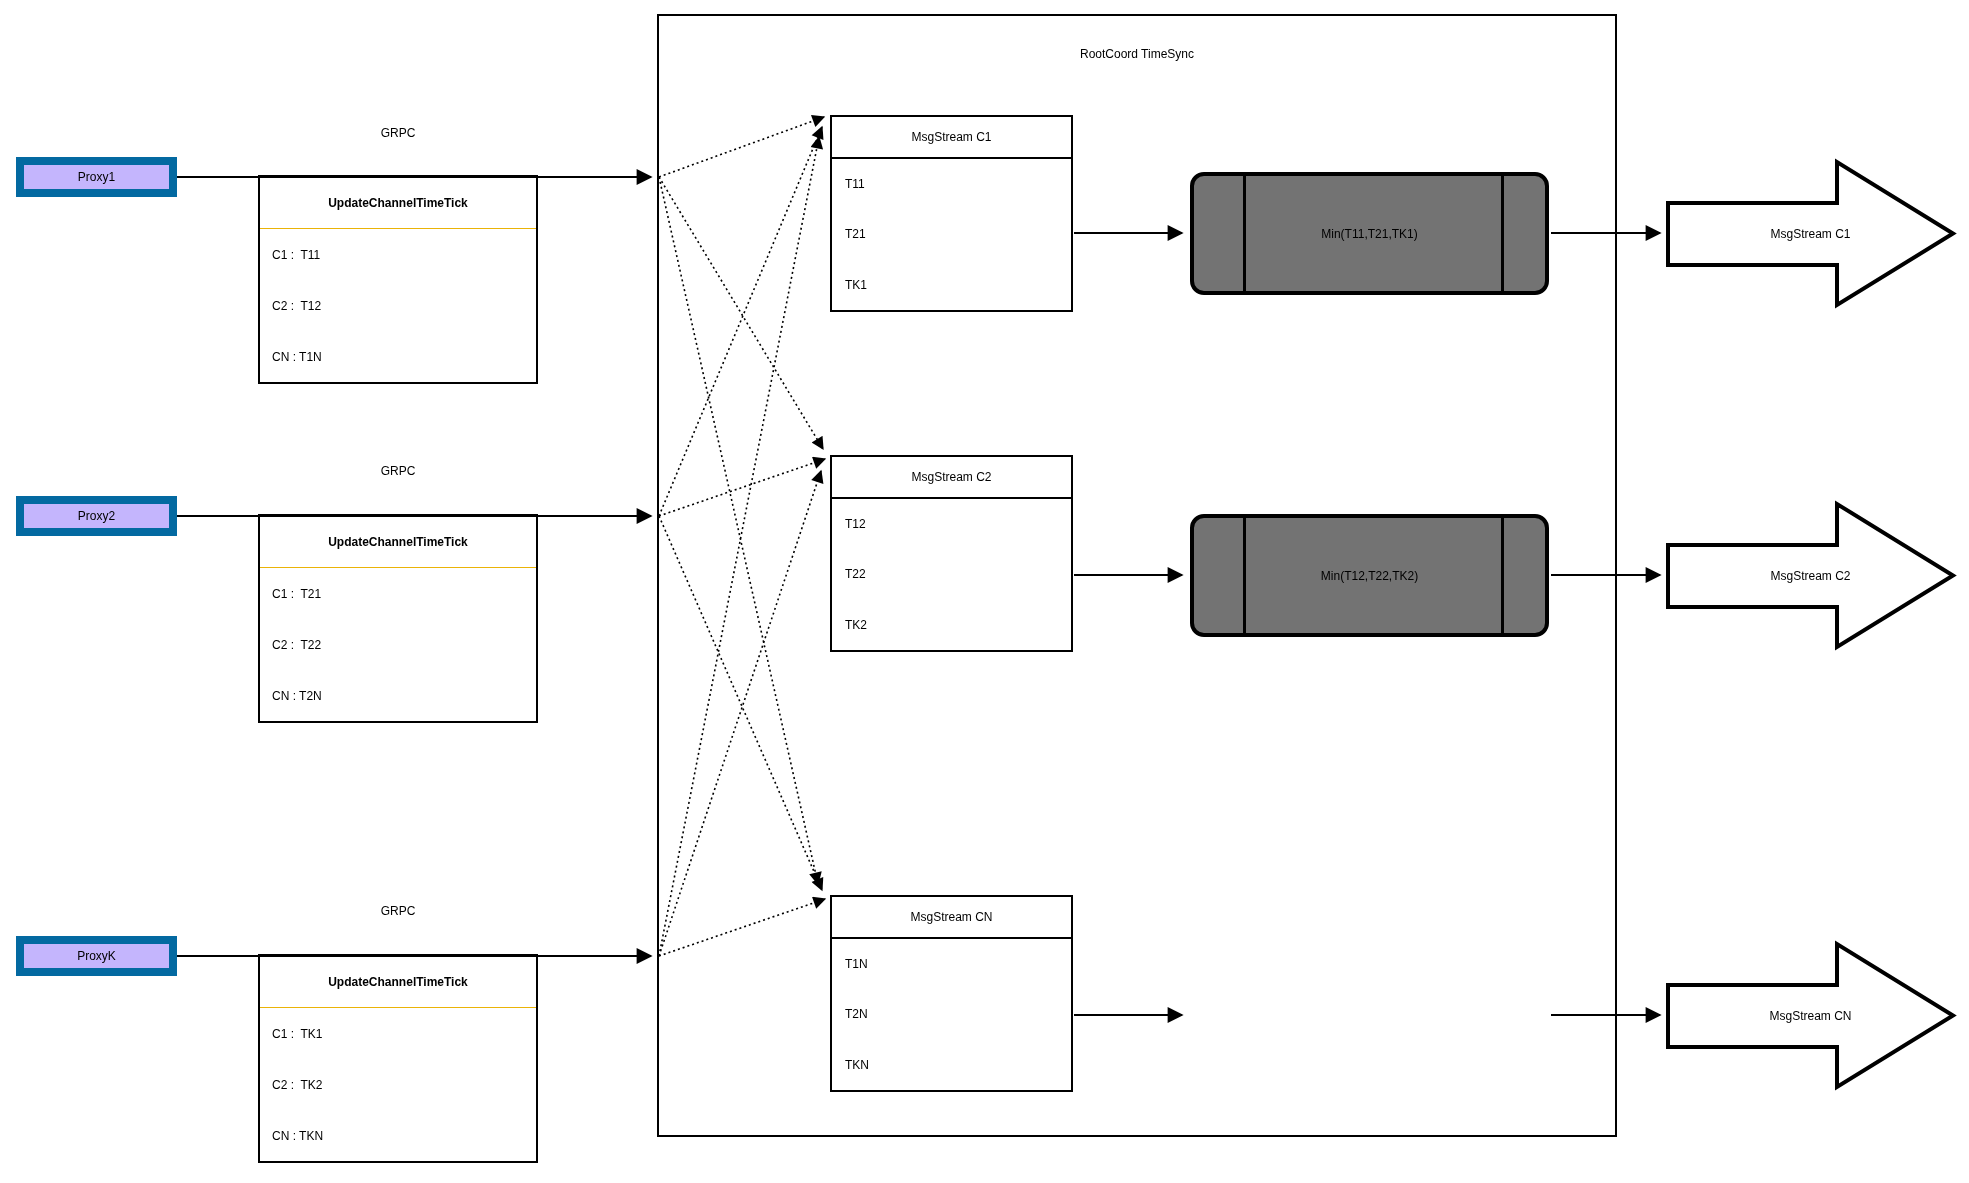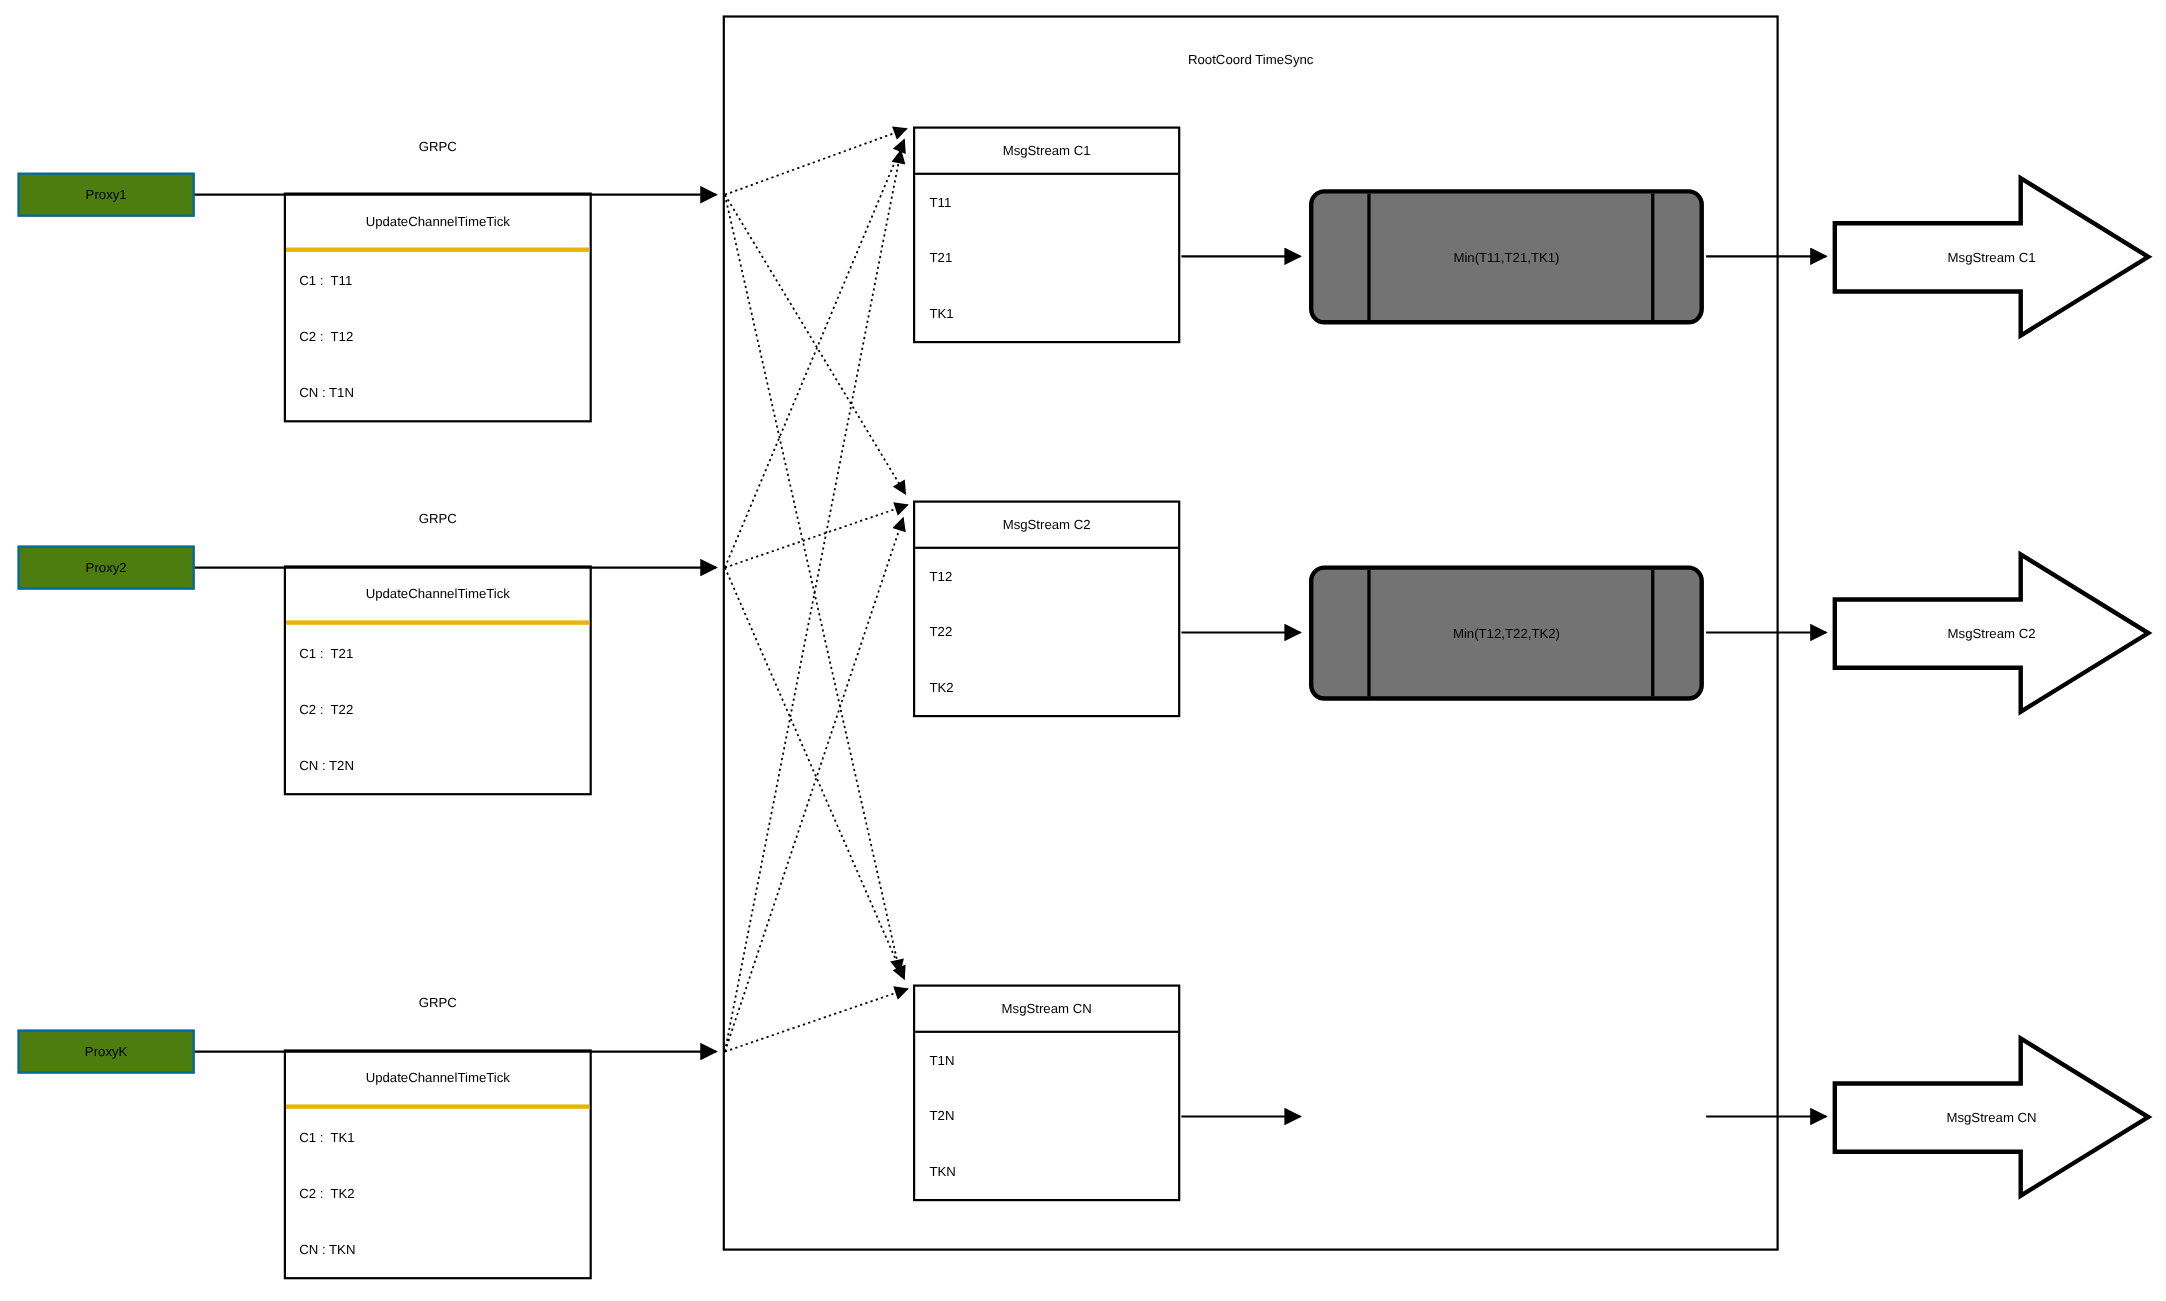--- a/index.html
+++ b/index.html
@@ -15,38 +15,38 @@
     position:absolute; left:657px; top:14px; width:960px; height:1123px;
     border:2px solid #000; background:transparent;
   }
   .root-title {
     position:absolute; left:0; top:31px; width:100%; text-align:center;
   }
 
   
   .proxy-box {
     position:absolute; left:16px; width:161px; height:40px;
-    border:2px solid #0369a1; background:#4d7c0f;
+    border:8px solid #0369a1; background:#c4b5fd;
     display:flex; align-items:center; justify-content:center;
   }
 
   .grpc-label {
     position:absolute; left:258px; width:280px; height:24px;
     text-align:center;
   }
 
   
   .uc-table {
     position:absolute; left:258px; width:280px; height:209px;
     border:2px solid #000; background:#fff;
     display:flex; flex-direction:column;
   }
   .uc-header {
-    height:52px; border-bottom:4px solid #eab308;
-    display:flex; align-items:center; justify-content:center;
+    height:52px; border-bottom:1px solid #eab308;
+    display:flex; align-items:center; justify-content:center;font-weight:bold;
   }
   .uc-table .cell { height:51px; display:flex; align-items:center; padding-left:12px; white-space:pre; }
 
   
   .ms-table {
     position:absolute; left:830px; width:243px; height:197px;
     border:2px solid #000; background:#fff;
     display:flex; flex-direction:column;
   }
   .ms-header {

